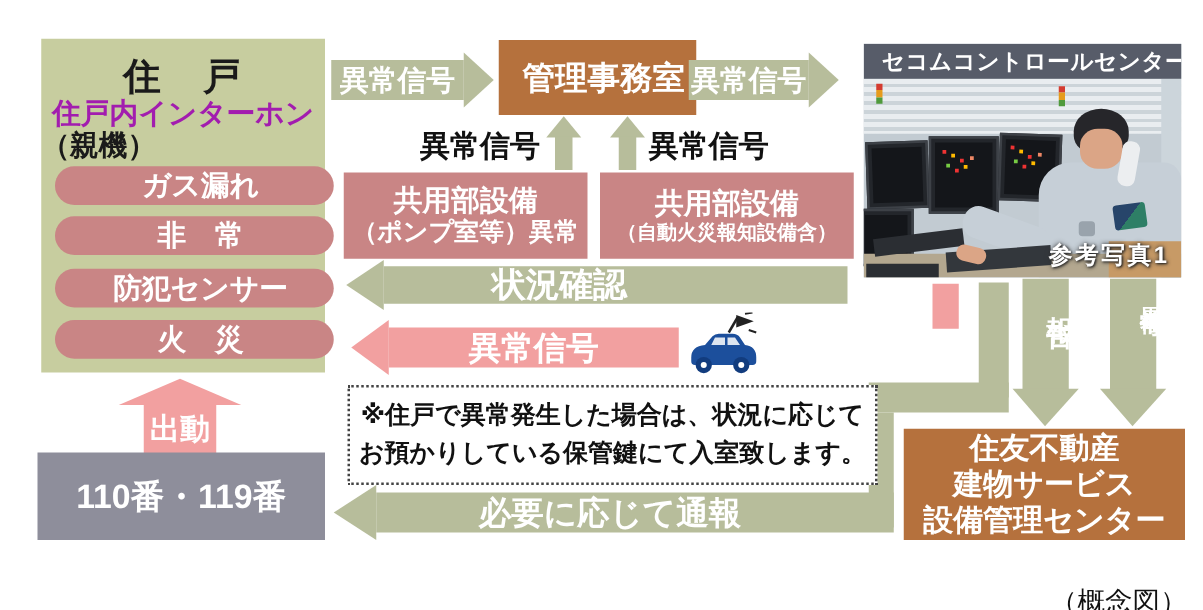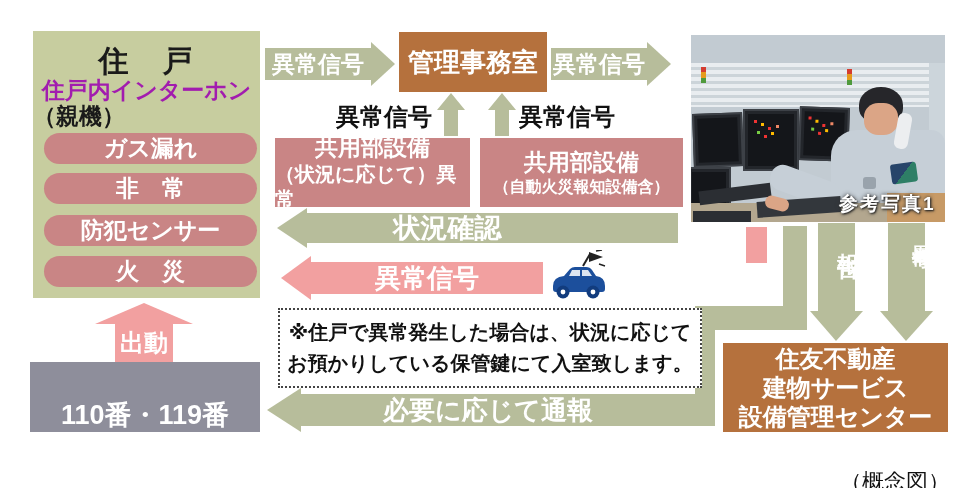--- a/index.html
+++ b/index.html
@@ -1,35 +1,35 @@
 <!DOCTYPE html>
 <html style="--green-arrow: #b7bd9b; --pink-arrow: #f2a0a0; --olive-box: #c7cd9f; --pill: #c98585; --orange-box: #b5713d; --gray-box: #8e8e9b; --car-blue: #1c4f9c;"><head>
 <meta charset="utf-8">
 <style>
   html,body{margin:0;padding:0;background:#fff;}
   .canvas{position:relative;width:962px;height:488px;background:#fff;overflow:hidden;
     font-family:"Liberation Sans","DejaVu Sans",sans-serif;}
   .abs{position:absolute;}
   .b{font-weight:bold;}
   .wt{color:#fff;font-weight:bold;}
-  .ctr{display:flex;align-items:center;justify-content:center;text-align:center;}
+  .ctr{display:flex;align-items:center;justify-content:center;text-align:center;padding-left:10px;}
 
   
   .unit-box{left:33px;top:31px;width:227px;height:267px;background:var(--olive-box,#c7cd9f);}
   .unit-title{left:0;right:0;top:10px;font-size:30px;color:#1a1a1a;text-align:center;letter-spacing:2px;}
   .unit-sub1{left:0;right:0;top:44px;font-size:23px;color:#a21caf;text-align:center;}
   .unit-sub2{left:0;right:0;top:70px;font-size:23px;color:#1a1a1a;text-align:left;}
   .pill{left:11px;width:213px;height:31px;background:var(--pill,#c98585);border-radius:16px;font-size:23px;}
   .office-box{left:399px;top:32px;width:148px;height:60px;background:var(--orange-box,#b5713d);font-size:26px;}
   .equip-box{top:138px;height:69px;background:var(--pill,#c98585);display:flex;flex-direction:column;
     align-items:center;justify-content:center;line-height:1.25;}
   .sumitomo-box{left:723px;top:343px;width:225px;height:89px;background:var(--orange-box,#b5713d);
     display:flex;flex-direction:column;align-items:center;justify-content:center;font-size:24px;line-height:29px;}
   .emergency-box{left:30px;top:362px;width:230px;height:70px;background:var(--gray-box,#8e8e9b);
-    display:flex;flex-direction:column;align-items:center;justify-content:flex-end;font-size:27px;line-height:33px;}
+    display:flex;flex-direction:column;align-items:center;justify-content:center;font-size:27px;line-height:33px;}
   .note-box{left:278px;top:308px;width:420px;height:76px;background:#fff;border:2px dotted #444;
     display:flex;flex-direction:column;align-items:center;justify-content:center;color:#111;
     font-size:20px;font-weight:bold;line-height:31px;white-space:nowrap;}
 
   
   .arr{position:absolute;}
   .ab{position:absolute;background:var(--green-arrow,#b7bd9b);}
   .ab.pk{background:var(--pink-arrow,#f2a0a0);}
   .ah{position:absolute;width:0;height:0;}
   .lbl{position:absolute;display:flex;align-items:center;justify-content:center;
@@ -93,21 +93,21 @@
   </div>
   <div class="arr" style="left:488px;top:93px;width:28px;height:43px">
     <div class="ah" style="left:0;top:0;border-left:14px solid transparent;border-right:14px solid transparent;border-bottom:17px solid var(--green-arrow,#b7bd9b)"></div>
     <div class="ab" style="left:7px;top:16px;width:14px;height:27px"></div>
   </div>
   <div class="blk-lbl" style="left:312px;top:101px;width:120px;text-align:right">異常信号</div>
   <div class="blk-lbl" style="left:519px;top:101px;width:120px">異常信号</div>
 
   <div class="abs equip-box wt" style="left:275px;width:195px">
     <span style="font-size:23px">共用部設備</span>
-    <span style="font-size:20px">（状況に応じて）異常</span>
+    <span style="font-size:20px">（ポンプ室等）異常</span>
   </div>
   <div class="abs equip-box wt" style="left:480px;width:203px">
     <span style="font-size:23px">共用部設備</span>
     <span style="font-size:16px">（自動火災報知設備含）</span>
   </div>
 
   <div class="abs photo">
     <div class="abs blinds"></div>
     <div class="abs partition"></div>
     <div class="tower" style="left:10px;top:32px">
@@ -146,20 +146,21 @@
     <div class="abs" style="left:78px;top:138px;width:72px;height:26px;background:#c6cfd7;border-radius:12px;transform:rotate(20deg)"></div>
     <div class="abs" style="left:172px;top:142px;width:13px;height:12px;background:#99a3ac;border-radius:3px"></div>
 
     <div class="abs" style="left:0;top:168px;width:254px;height:19px;background:#b3a78f"></div>
     <div class="abs" style="left:196px;top:158px;width:58px;height:29px;background:#c79a66"></div>
     <div class="abs" style="left:8px;top:152px;width:72px;height:14px;background:#2b2e33;transform:rotate(-7deg)"></div>
     <div class="abs" style="left:66px;top:164px;width:84px;height:16px;background:#33373c;transform:rotate(-4deg)"></div>
     <div class="abs" style="left:2px;top:176px;width:58px;height:11px;background:#2b2e33"></div>
     <div class="abs" style="left:74px;top:162px;width:24px;height:13px;background:#dba586;border-radius:6px;transform:rotate(14deg)"></div>
     <div class="abs caption" style="left:148px;top:156px">参考写真1</div>
+    <div class="abs photo-titlebar ctr wt">セコムコントロールセンター</div>
   </div>
 
   <div class="arr" style="left:277px;top:208px;width:401px;height:40px">
     <div class="ah" style="left:0;top:0;border-top:20px solid transparent;border-bottom:20px solid transparent;border-right:30px solid var(--green-arrow,#b7bd9b)"></div>
     <div class="ab" style="left:30px;top:5px;right:0;height:30px"></div>
     <span class="lbl" style="left:30px;right:90px;top:0;bottom:0;font-size:27px">状況確認</span>
   </div>
 
   <div class="arr" style="left:281px;top:256px;width:262px;height:44px">
     <div class="ah" style="left:0;top:0;border-top:22px solid transparent;border-bottom:22px solid transparent;border-right:30px solid var(--pink-arrow,#f2a0a0)"></div>

